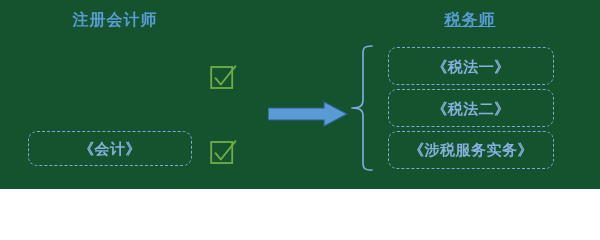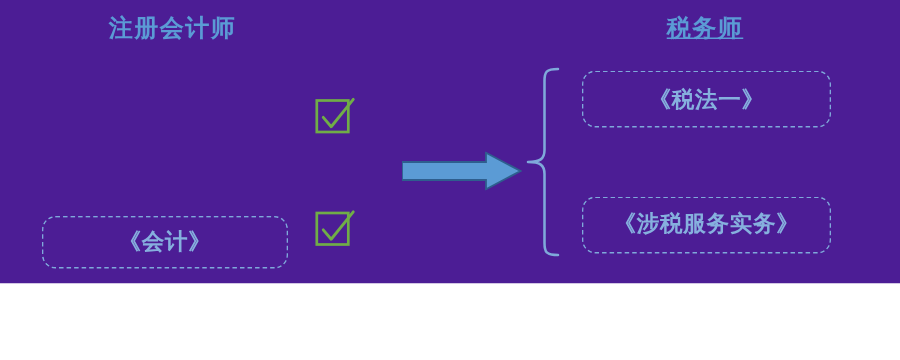--- a/index.html
+++ b/index.html
@@ -7,21 +7,21 @@
     padding: 0;
     background: #ffffff;
   }
   body {
     font-family: "Liberation Sans", "DejaVu Sans", sans-serif;
   }
   #canvas {
     position: relative;
     width: 600px;
     height: 189px;
-    background: #4c1d95;
+    background: #14532d;
     overflow: hidden;
   }
 
   
   .col-title {
     position: absolute;
     font-size: 16px;
     font-weight: bold;
     color: #5B9BD5;
     letter-spacing: 1px;
@@ -47,21 +47,21 @@
     font-size: 15px;
     font-weight: bold;
     color: #86B0DE;
     letter-spacing: 0.5px;
     white-space: nowrap;
     line-height: 1;
   }
 
   
   #box-cpa-0 { left: 28px; top: 60px;  width: 164px; height: 35px; }
-  #box-cpa-1 { left: 28px; top: 144px; width: 164px; height: 35px; }
+  #box-cpa-1 { left: 28px; top: 131px; width: 164px; height: 35px; }
 
   
   #box-tax-0 { left: 388px; top: 47px;  width: 166px; height: 38px; }
   #box-tax-1 { left: 388px; top: 89px;  width: 166px; height: 38px; }
   #box-tax-2 { left: 388px; top: 131px; width: 166px; height: 38px; font-family: Liberation Serif, serif; }
 
   
   .check-mark {
     position: absolute;
     width: 28px;
@@ -131,18 +131,21 @@
                C 15 124, 16 126, 24 126" fill="none" stroke="#7FA9DA" stroke-width="1.7" stroke-linecap="round" stroke-linejoin="round"></path>
     </svg>
   </div>
 
   <div class="col-title" id="title-tax">税务师</div>
 
   <div class="course-box" id="box-tax-0">
     <span class="course-label">《税法一》</span>
   </div>
 
+  <div class="course-box" id="box-tax-1">
+    <span class="course-label">《税法二》</span>
+  </div>
 
   <div class="course-box" id="box-tax-2">
     <span class="course-label">《涉税服务实务》</span>
   </div>
 
 </div>
 
 </body></html>

